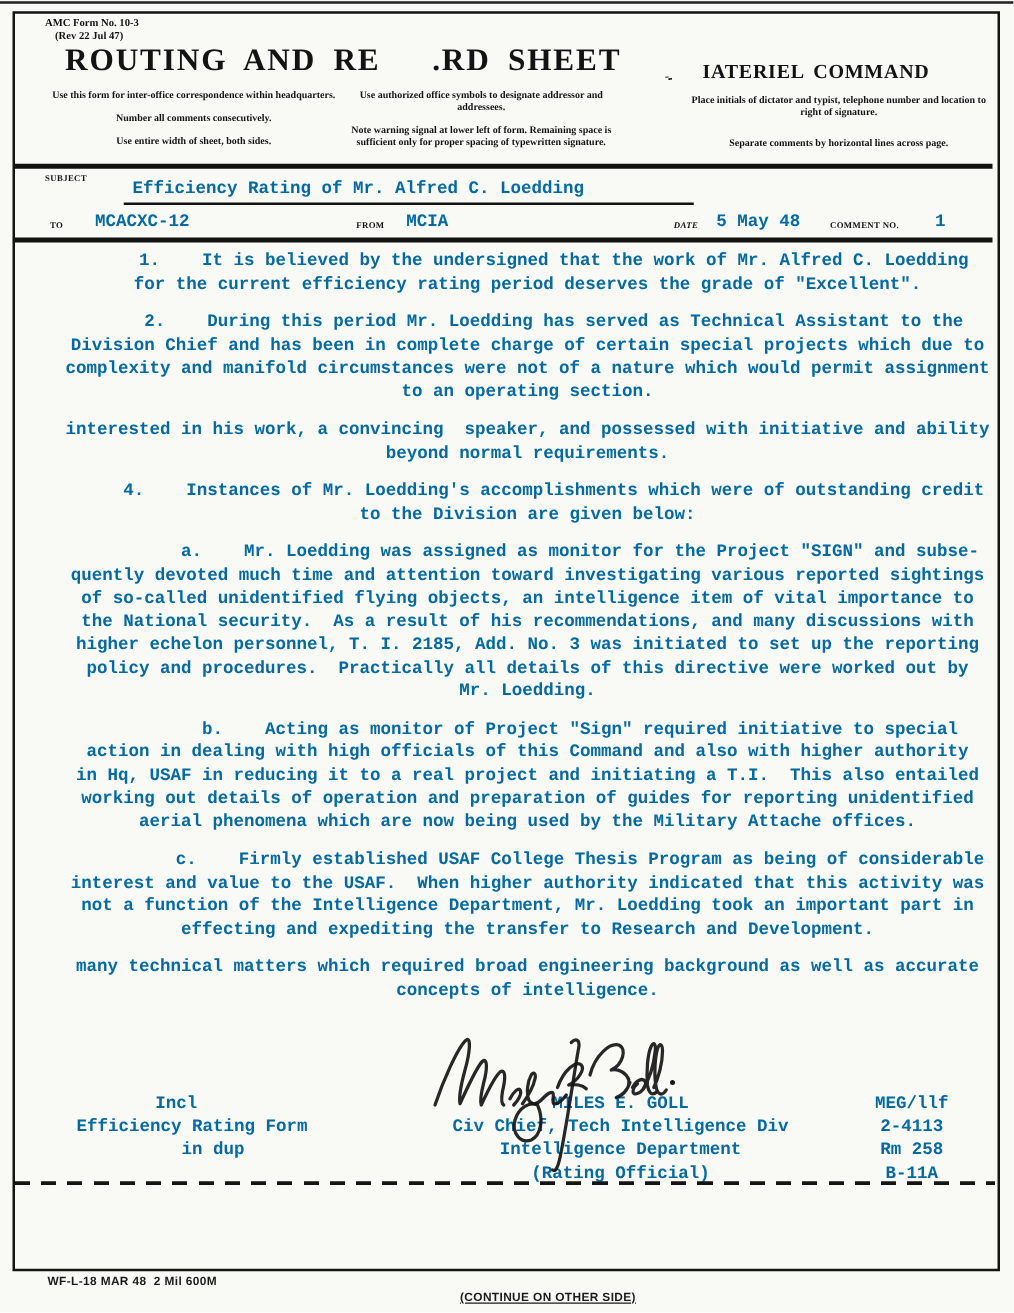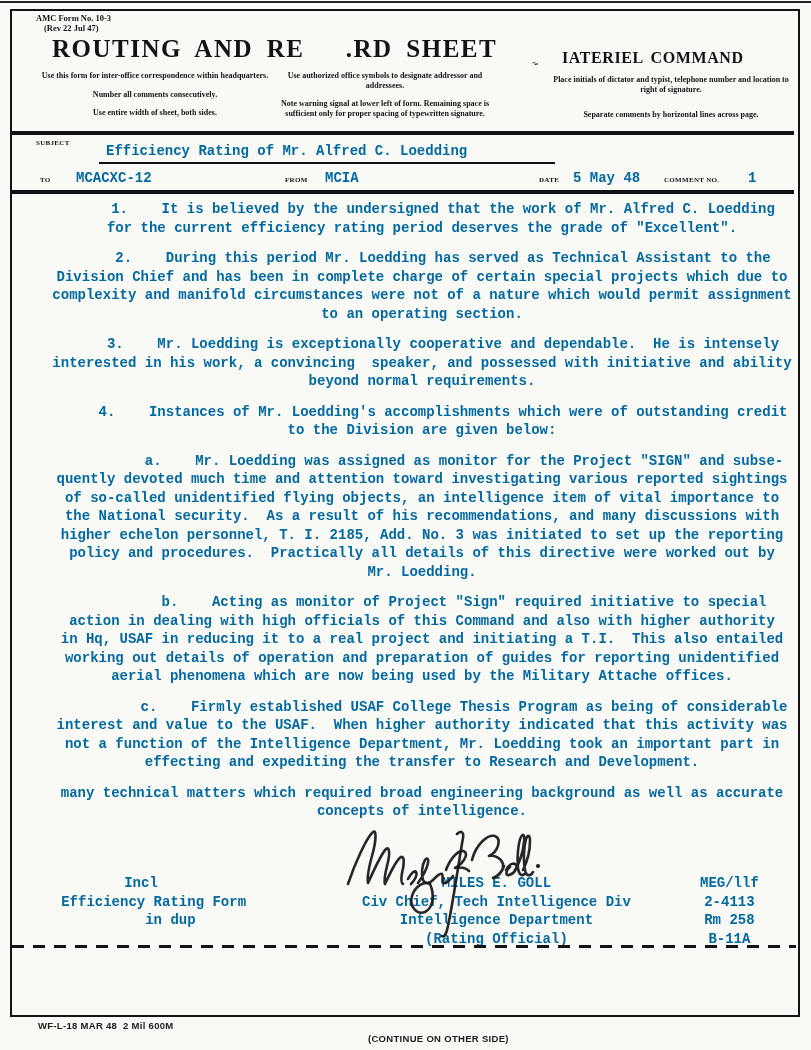--- a/index.html
+++ b/index.html
@@ -47,21 +47,21 @@
   .sigcol{white-space:pre;}
   .sig-left{left:36px;top:874px;}
   .sig-center{left:362px;top:874px;}
   .sig-right{left:700px;top:874px;}
   .dashed{
     left:12px;top:945px;width:784px;height:3px;
     background:repeating-linear-gradient(90deg,#141414 0 12px,transparent 12px 21px);
   }
   .footer{font-family:"Liberation Sans", sans-serif;font-weight:bold;font-size:9.5px;color:#1b1b1b;letter-spacing:0.3px;white-space:pre;}
   .footer-left{left:38px;top:1020px;}
-  .footer-center{left:368px;top:1033px;}
+  .footer-center{left:368px;top:1033px;text-decoration:underline;}
   .ink{stroke:#171717;stroke-width:2.6;fill:none;stroke-linecap:round;stroke-linejoin:round;opacity:0.93;}
 </style>
 </head>
 <body>
 
 <div class="scan">
 
   <div class="abs edge-top"></div>
   <div class="abs border-rect"></div>
 
@@ -88,40 +88,39 @@
   <div class="abs rule rule-1"></div>
 
   <div class="abs printed flabel" style="left:36px;top:139px;">SUBJECT</div>
   <div class="abs mono fval" style="left:106px;top:143px;">Efficiency Rating of Mr. Alfred C. Loedding</div>
   <div class="abs rule subject-underline"></div>
 
   <div class="abs printed flabel" style="left:40px;top:176px;">TO</div>
   <div class="abs mono fval" style="left:76px;top:170px;">MCACXC-12</div>
   <div class="abs printed flabel" style="left:285px;top:176px;">FROM</div>
   <div class="abs mono fval" style="left:325px;top:170px;">MCIA</div>
-  <div class="abs printed flabel" style="left:539px;top:176px;">DATE</div>
+  <div class="abs printed flabel" style="left:539px;top:176px;font-style:italic;">DATE</div>
   <div class="abs mono fval" style="left:573px;top:170px;">5 May 48</div>
   <div class="abs printed flabel" style="left:664px;top:176px;">COMMENT NO.</div>
   <div class="abs mono fval" style="left:748px;top:170px;">1</div>
 
   <div class="abs rule rule-2"></div>
 
   <div class="abs mono body-block">
     <div class="para">
         <div class="tline">     1.    It is believed by the undersigned that the work of Mr. Alfred C. Loedding</div>
         <div class="tline">for the current efficiency rating period deserves the grade of "Excellent".</div>
       </div>
     <div class="para">
         <div class="tline">     2.    During this period Mr. Loedding has served as Technical Assistant to the</div>
         <div class="tline">Division Chief and has been in complete charge of certain special projects which due to</div>
         <div class="tline">complexity and manifold circumstances were not of a nature which would permit assignment</div>
         <div class="tline">to an operating section.</div>
       </div>
     <div class="para">
-        <div class="tline">     3.    Mr. Loedding is exceptionally cooperative and dependable.  He is intensely</div>
         <div class="tline">interested in his work, a convincing  speaker, and possessed with initiative and ability</div>
         <div class="tline">beyond normal requirements.</div>
       </div>
     <div class="para">
         <div class="tline">     4.    Instances of Mr. Loedding's accomplishments which were of outstanding credit</div>
         <div class="tline">to the Division are given below:</div>
       </div>
     <div class="para">
         <div class="tline">          a.    Mr. Loedding was assigned as monitor for the Project "SIGN" and subse-</div>
         <div class="tline">quently devoted much time and attention toward investigating various reported sightings</div>

